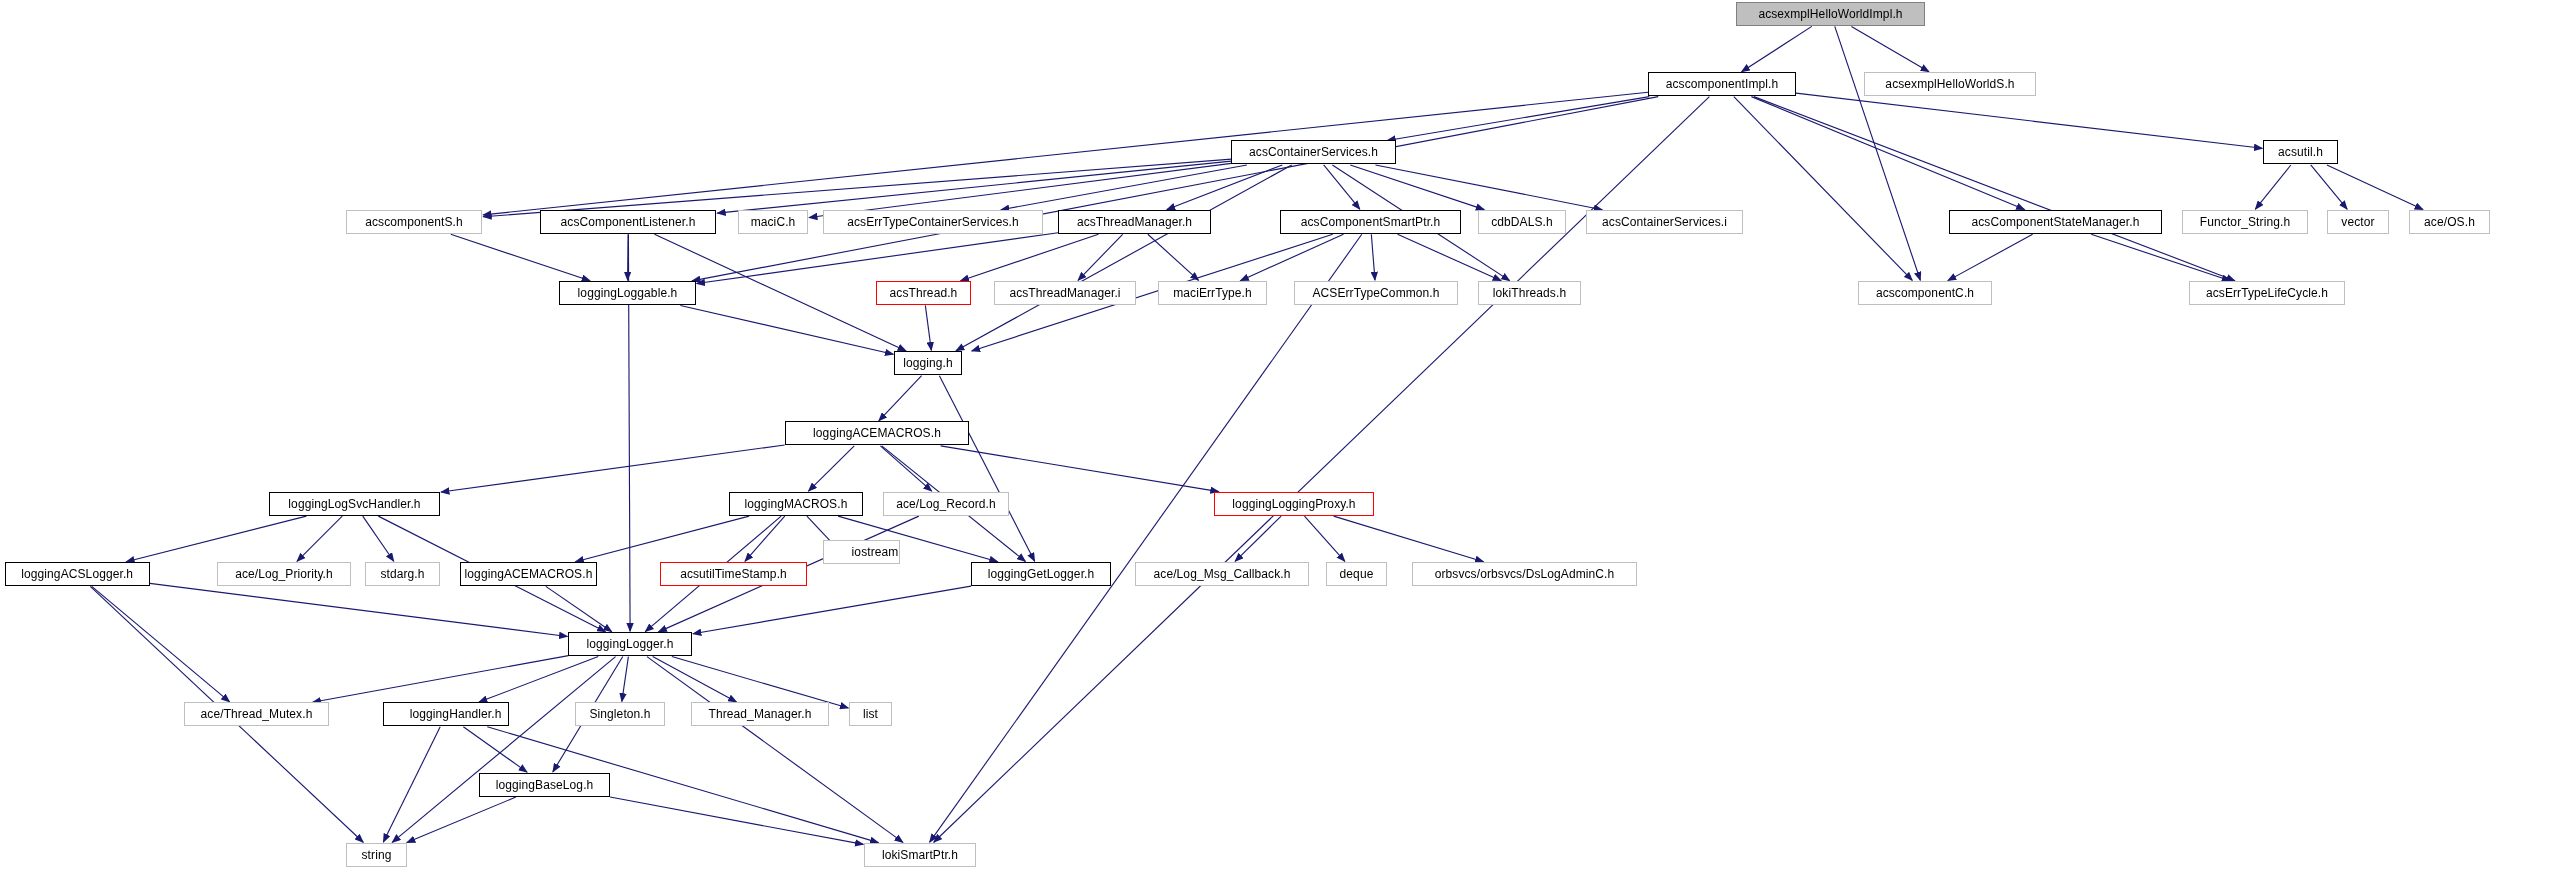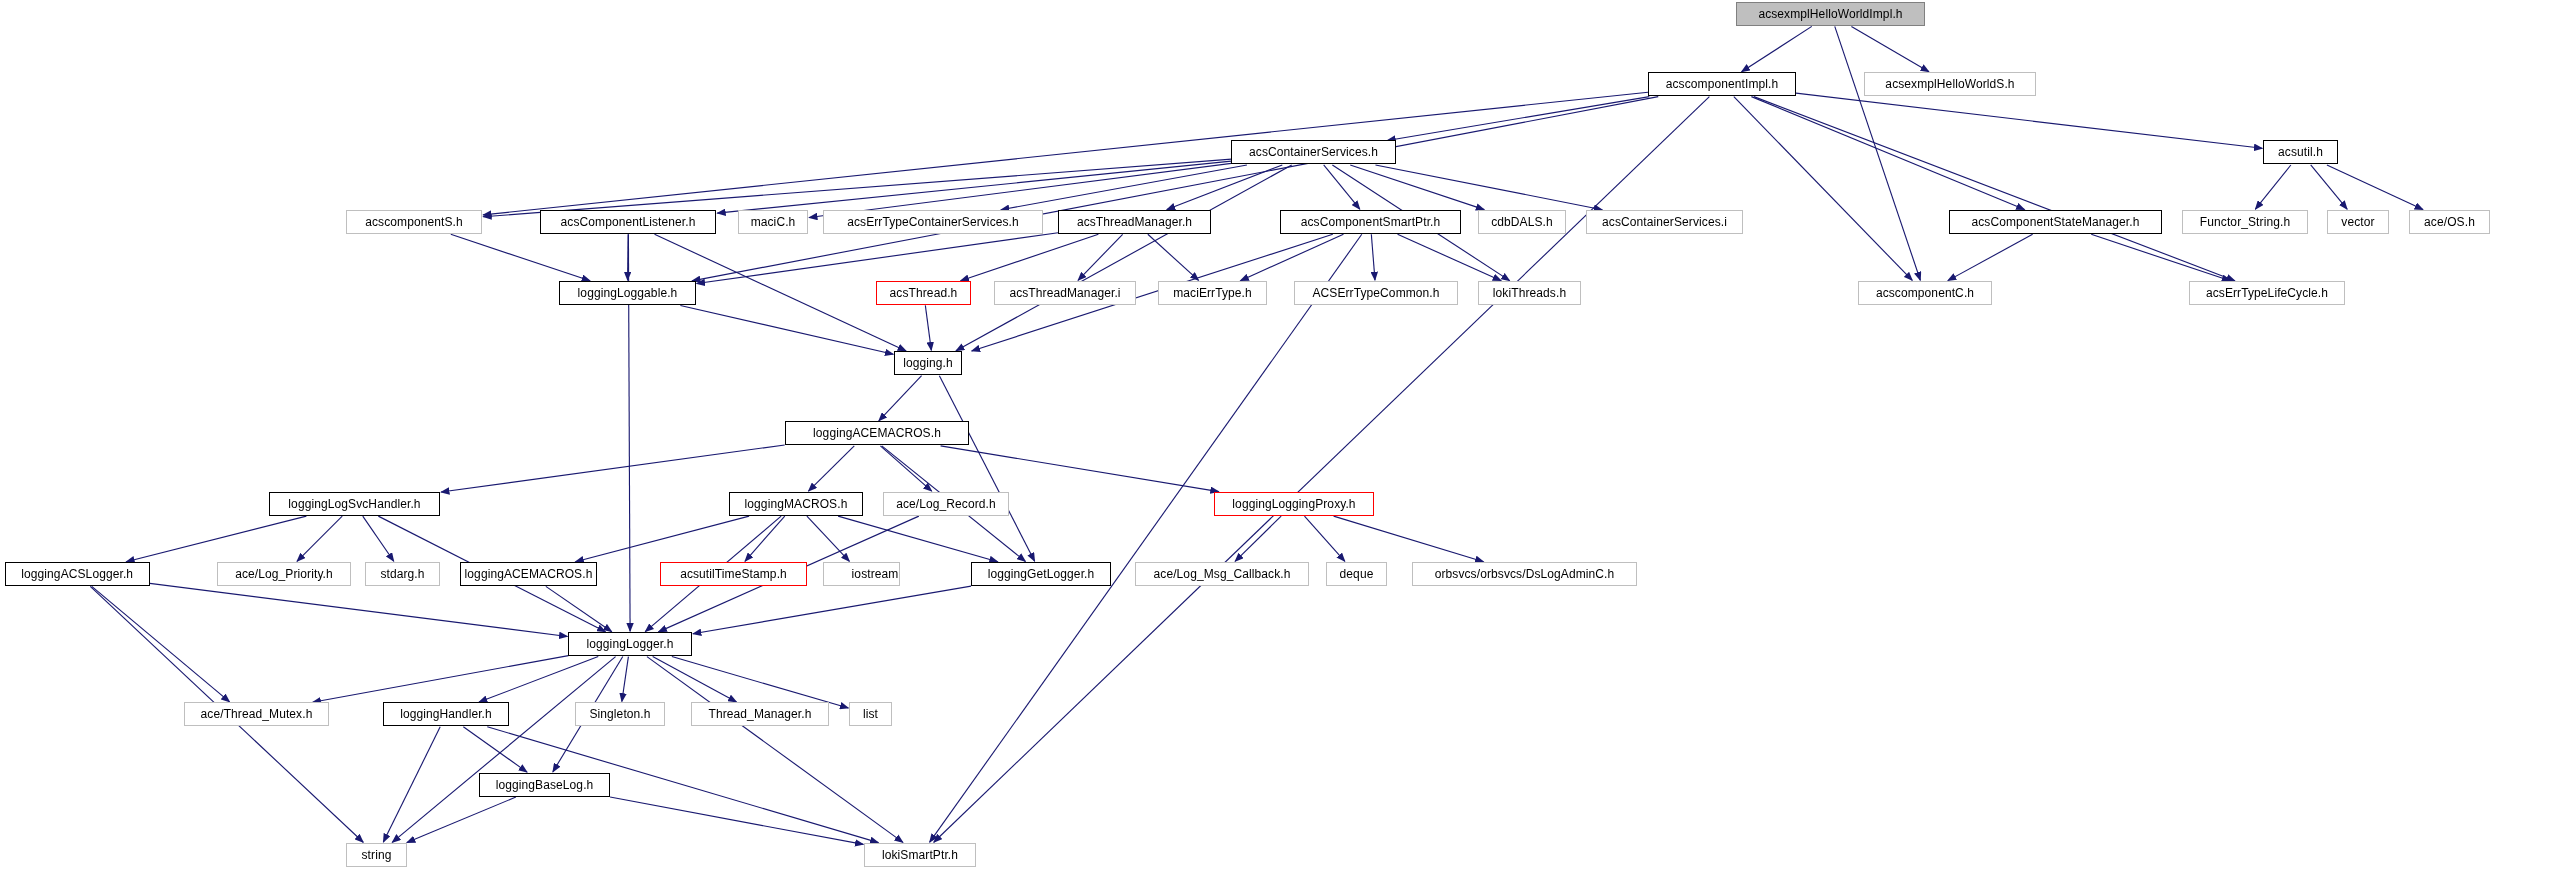--- a/index.html
+++ b/index.html
@@ -248,42 +248,42 @@
       </div>
       <div class="node" style="left: 365px; top: 562px; width: 75px;">
         <span class="node-label">stdarg.h</span>
       </div>
       <div class="node bold" style="left: 460px; top: 562px; width: 137px;">
         <span class="node-label">loggingACEMACROS.h</span>
       </div>
       <div class="node red" style="left: 660px; top: 562px; width: 147px;">
         <span class="node-label">acsutilTimeStamp.h</span>
       </div>
-      <div class="node" style="left: 823px; top: 562px; width: 77px; padding-left: 27px;">
+      <div class="node" style="left: 823px; top: 540px; width: 77px; padding-left: 27px;">
         <span class="node-label">iostream</span>
       </div>
       <div class="node bold" style="left: 971px; top: 562px; width: 140px;">
         <span class="node-label">loggingGetLogger.h</span>
       </div>
       <div class="node" style="left: 1135px; top: 562px; width: 174px;">
         <span class="node-label">ace/Log_Msg_Callback.h</span>
       </div>
       <div class="node" style="left: 1326px; top: 562px; width: 61px;">
         <span class="node-label">deque</span>
       </div>
       <div class="node" style="left: 1412px; top: 562px; width: 225px;">
         <span class="node-label">orbsvcs/orbsvcs/DsLogAdminC.h</span>
       </div>
       <div class="node bold" style="left: 568px; top: 632px; width: 124px;">
         <span class="node-label">loggingLogger.h</span>
       </div>
       <div class="node" style="left: 184px; top: 702px; width: 145px;">
         <span class="node-label">ace/Thread_Mutex.h</span>
       </div>
-      <div class="node bold" style="left: 383px; top: 702px; width: 126px;">
+      <div class="node bold" style="left: 383px; top: 702px; width: 126px; justify-content: flex-end;">
         <span class="node-label">loggingHandler.h</span>
       </div>
       <div class="node" style="left: 575px; top: 702px; width: 90px;">
         <span class="node-label">Singleton.h</span>
       </div>
       <div class="node" style="left: 691px; top: 702px; width: 138px;">
         <span class="node-label">Thread_Manager.h</span>
       </div>
       <div class="node" style="left: 849px; top: 702px; width: 43px;">
         <span class="node-label">list</span>

